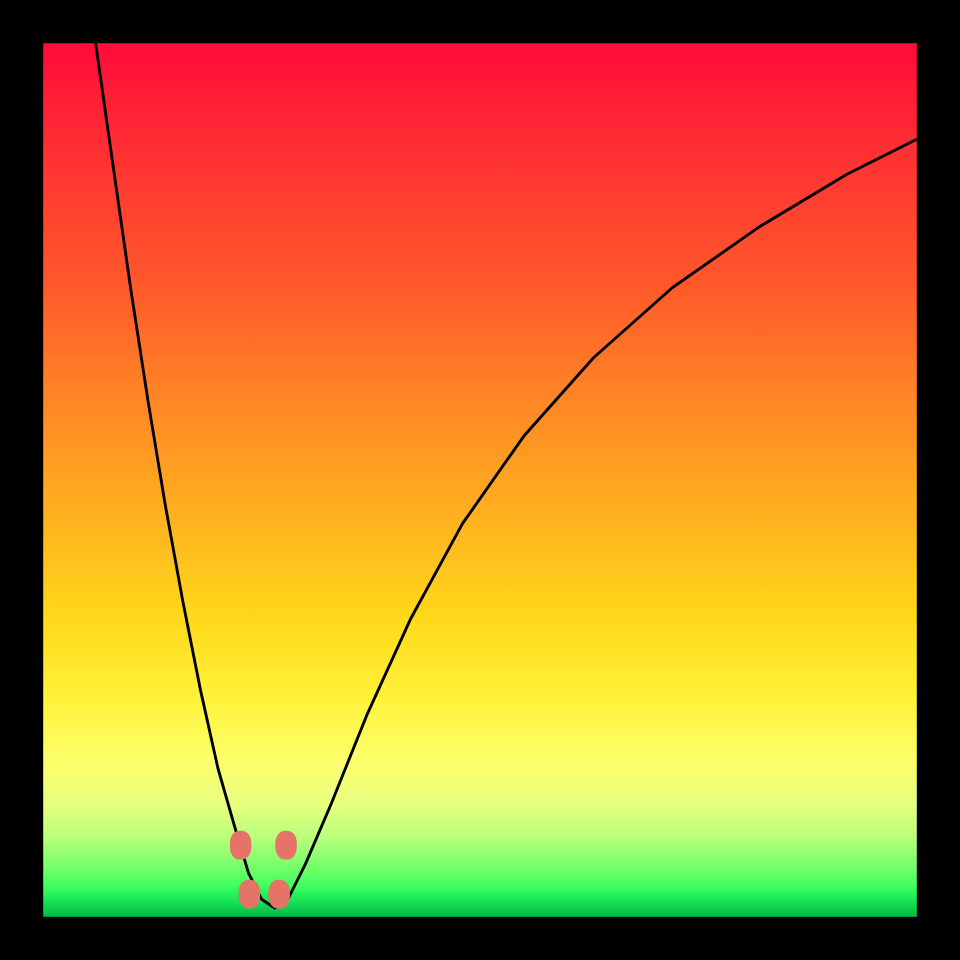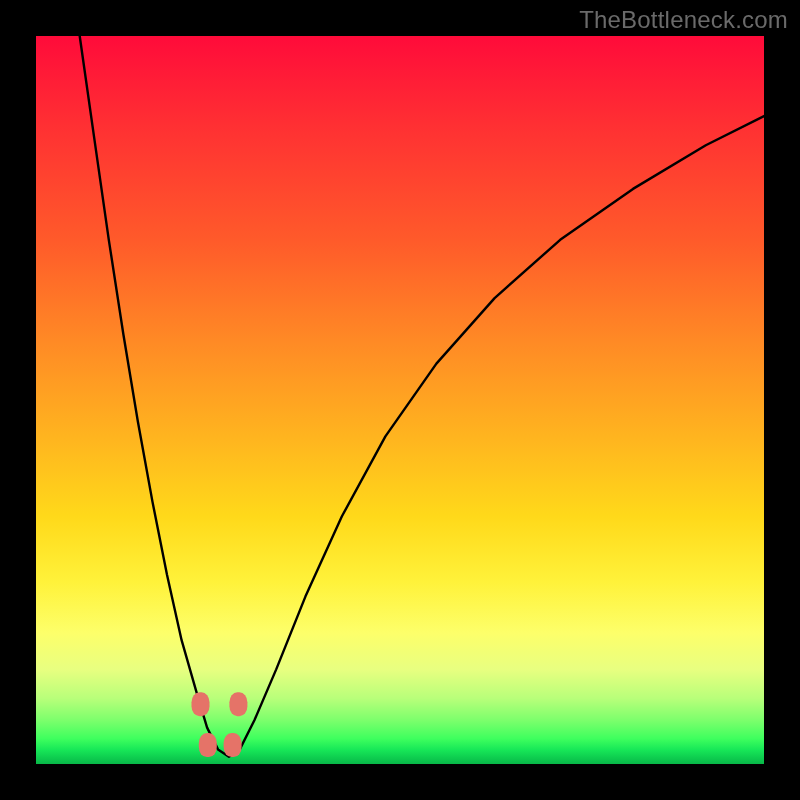--- a/index.html
+++ b/index.html
@@ -72,21 +72,20 @@
   }
   .dot {
     fill: #e57368;
     stroke: none;
   }
 </style>
 </head>
 <body>
 
 <div class="frame">
-  <div class="watermark">TheBottleneck.com</div>
 
   <div class="plot">
     <svg class="overlay" viewBox="0 0 728 728">
       <path id="curve-path" class="curve" d="M43.7 0.0 L58.2 101.9 L72.8 203.8 L87.4 298.5 L101.9 385.8 L116.5 465.9 L131.0 538.7 L145.6 604.2 L160.2 655.2 L171.1 691.6 L182.0 713.4 L192.9 720.7 L203.8 713.4 L218.4 684.3 L240.2 633.4 L269.4 560.6 L305.8 480.5 L349.4 400.4 L400.4 327.6 L458.6 262.1 L524.2 203.8 L597.0 152.9 L669.8 109.2 L728.0 80.1"></path>
       <g id="marker-group">
           <rect x="155.5" y="656.3" width="18" height="24" rx="8" ry="10" class="dot"></rect>
           <rect x="193.4" y="656.3" width="18" height="24" rx="8" ry="10" class="dot"></rect>
           <rect x="162.8" y="697.1" width="18" height="24" rx="8" ry="10" class="dot"></rect>
           <rect x="187.6" y="697.1" width="18" height="24" rx="8" ry="10" class="dot"></rect>
         </g>

